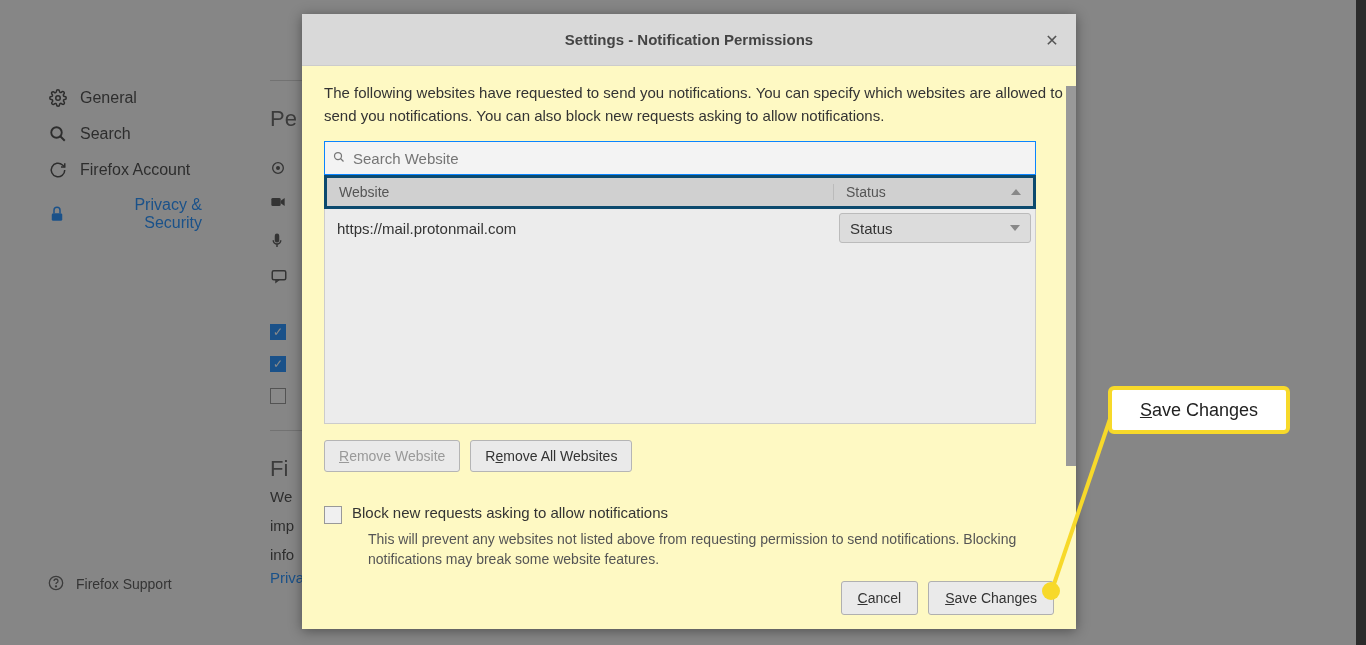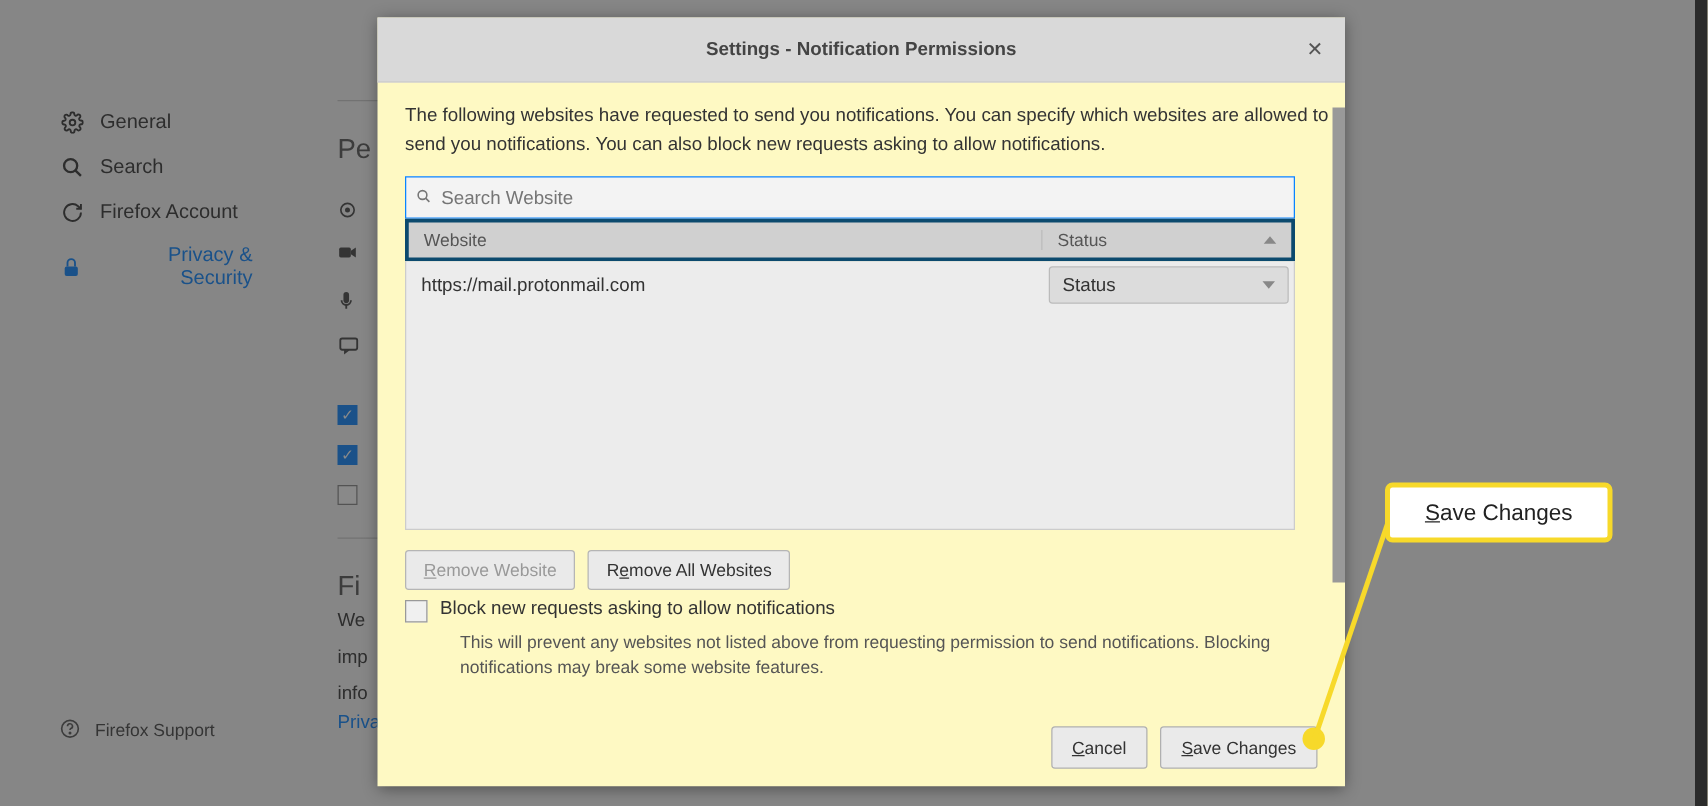--- a/index.html
+++ b/index.html
@@ -52,21 +52,21 @@
 .tbl-row { display:flex; align-items:center; height:38px; }
 .td-website { flex:1; padding:0 12px; font-size:15px; color:#333; }
 .td-status { width:200px; padding:0 4px; }
 .status-select { width:192px; height:30px; background:#dcdcdc; border:1px solid #bbb; border-radius:3px; display:flex; align-items:center; justify-content:space-between; padding:0 10px; font-size:15px; color:#333; cursor:pointer; }
 .status-select .tri2 { width:0; height:0; border-left:5px solid transparent; border-right:5px solid transparent; border-top:6px solid #888; }
 
 .btn-row { display:flex; gap:10px; margin-top:16px; }
 .btn { height:32px; padding:0 14px; background:#eaeaea; border:1px solid #b5b5b5; border-radius:3px; font-size:14px; color:#333; display:flex; align-items:center; cursor:pointer; }
 .btn.disabled { color:#999; }
 
-.block-row { display:flex; align-items:flex-start; margin-top:6px; }
+.block-row { display:flex; align-items:flex-start; margin-top:32px; }
 .block-check { width:18px; height:18px; border:1px solid #999; background:#f0f0f0; margin-right:10px; margin-top:2px; }
 .block-label { font-size:15px; color:#333; }
 .block-sub { font-size:14px; color:#555; margin-left:44px; margin-top:6px; line-height:1.4; }
 
 .footer-btns { position:absolute; right:22px; bottom:14px; display:flex; gap:10px; }
 .fbtn { height:34px; padding:0 16px; background:#eaeaea; border:1px solid #b0b0b0; border-radius:3px; font-size:14px; color:#333; display:flex; align-items:center; cursor:pointer; }
 .ul { text-decoration:underline; }
 
 
 .yellow-dot { position:absolute; left:1042px; top:582px; width:18px; height:18px; background:#f7d92a; border-radius:50%; }

